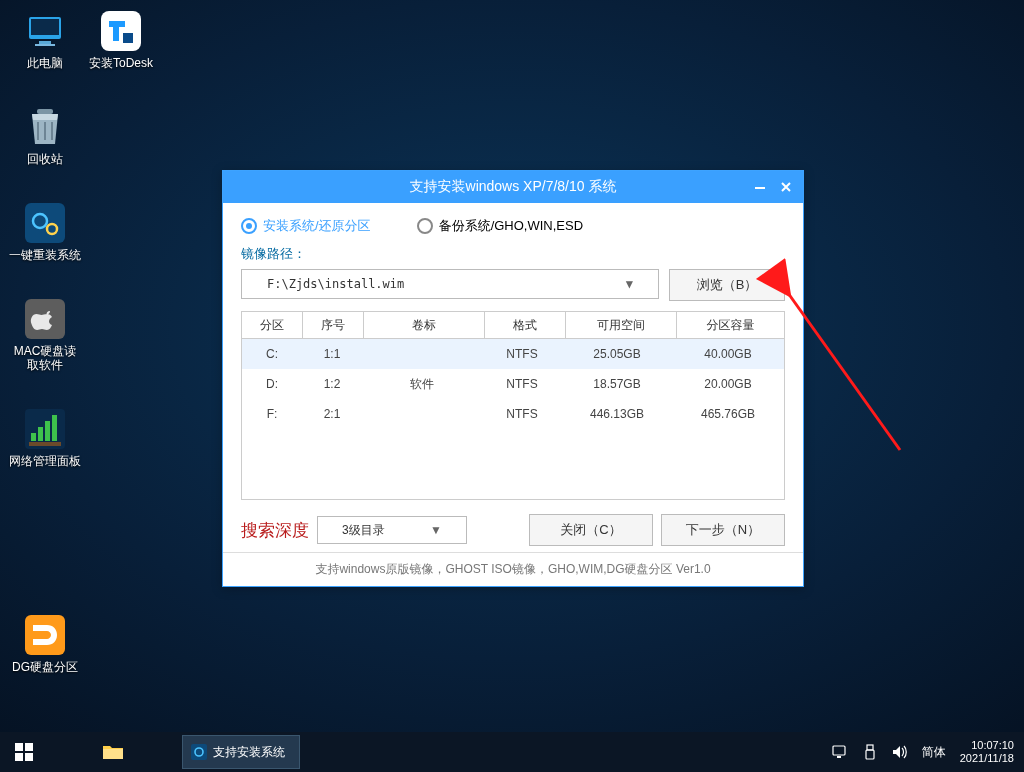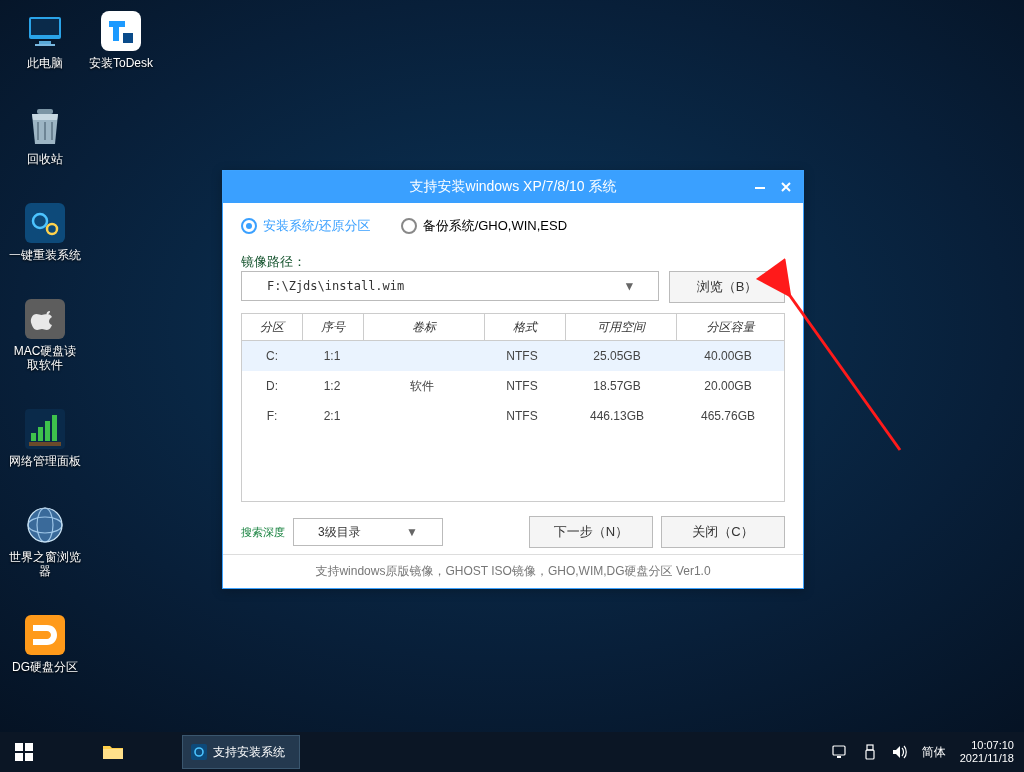--- a/index.html
+++ b/index.html
@@ -9,34 +9,34 @@
   .dicon{position:absolute;width:74px;display:flex;flex-direction:column;align-items:center;color:#fff;font-size:12px;text-align:center;cursor:default;}
   .dicon .glyph{width:42px;height:42px;display:flex;align-items:center;justify-content:center;margin-bottom:4px;}
   .dicon .label{text-shadow:0 1px 2px #000;line-height:14px;}
   
   .dialog{position:absolute;left:222px;top:170px;width:580px;background:#fff;border:1px solid #3da3ff;box-shadow:0 2px 10px rgba(0,0,0,.25);}
   .titlebar{height:32px;background:#3aa0ff;color:#fff;display:flex;align-items:center;justify-content:center;font-size:14px;position:relative;}
   .titlebar .tbtn{position:absolute;top:0;height:32px;width:26px;display:flex;align-items:center;justify-content:center;color:#fff;font-size:16px;cursor:default;}
   .tbtn.min{right:30px;}
   .tbtn.close{right:4px;}
   .dbody{padding:14px 18px 6px 18px;}
-  .radios{display:flex;align-items:center;gap:30px;margin-bottom:18px;font-size:13px;}
+  .radios{display:flex;align-items:center;gap:46px;margin-bottom:10px;font-size:13px;}
   .radio{display:flex;align-items:center;gap:6px;}
   .radio .bullet{width:12px;height:12px;border:2px solid #3aa0ff;border-radius:50%;display:flex;align-items:center;justify-content:center;}
   .radio .bullet.on::after{content:"";width:6px;height:6px;background:#3aa0ff;border-radius:50%;}
   .radio .bullet.off{border-color:#888;}
   .radio .txt.active{color:#3aa0ff;}
-  .lbl{color:#14532d;font-size:13px;}
+  .lbl{color:#0369a1;font-size:13px;margin-bottom:6px;}
   .pathrow{display:flex;gap:10px;margin-bottom:10px;}
   .pathbox{flex:1;height:28px;border:1px solid #bbb;display:flex;align-items:center;padding:0 25px;font-family:Consolas,monospace;font-size:12px;color:#333;justify-content:space-between;}
   .pathbox .dd{color:#666;}
   .btn{height:30px;border:1px solid #bbb;background:#f5f5f5;padding:0 14px;font-size:13px;display:flex;align-items:center;justify-content:center;color:#333;cursor:default;}
   
   .tbl{border:1px solid #ccc;font-size:12px;}
-  .thead{display:flex;background:#fff;border-bottom:1px solid #ccc;height:26px;font-style:italic;}
+  .thead{display:flex;background:#fff;border-bottom:1px solid #ccc;height:26px;}
   .th{border-right:1px solid #ccc;display:flex;align-items:center;justify-content:center;color:#333;}
   .th:last-child{border-right:none;}
   .trow{display:flex;height:30px;align-items:center;}
   .trow.sel{background:#eaf3fe;}
   .td{display:flex;align-items:center;justify-content:center;color:#444;}
   .c1{width:60px}.c2{width:60px}.c3{width:120px}.c4{width:80px}.c5{width:110px}.c6{flex:1}
   .tbl .body{height:160px;}
   .bottomrow{display:flex;align-items:center;margin-top:14px;gap:8px;}
   .select{width:100px;height:26px;border:1px solid #bbb;display:flex;align-items:center;justify-content:space-between;padding:0 24px;font-size:12px;color:#333;}
   .footer{border-top:1px solid #ddd;color:#777;font-size:12px;text-align:center;padding:8px 0;}
@@ -121,31 +121,20 @@
           <rect x="6" y="24" width="5" height="8" fill="#3ec24c"></rect>
           <rect x="13" y="18" width="5" height="14" fill="#3ec24c"></rect>
           <rect x="20" y="12" width="5" height="20" fill="#3ec24c"></rect>
           <rect x="27" y="6" width="5" height="26" fill="#3ec24c"></rect>
           <rect x="4" y="33" width="32" height="4" fill="#6b4a2a"></rect>
         </svg>
     </div>
     <div class="label">网络管理面板</div>
   </div>
 
-  <div class="dicon" style="left:8px;top:504px">
-    <div class="glyph">
-      <svg width="40" height="40" viewBox="0 0 40 40">
-          <circle cx="20" cy="20" r="17" fill="#3a6a9a"></circle>
-          <ellipse cx="20" cy="20" rx="17" ry="8" fill="none" stroke="#9ec6e8" stroke-width="1.2"></ellipse>
-          <ellipse cx="20" cy="20" rx="8" ry="17" fill="none" stroke="#9ec6e8" stroke-width="1.2"></ellipse>
-          <circle cx="20" cy="20" r="17" fill="none" stroke="#cce4f5" stroke-width="1.2"></circle>
-        </svg>
-    </div>
-    <div class="label">世界之窗浏览器</div>
-  </div>
 
   <div class="dicon" style="left:8px;top:614px">
     <div class="glyph">
       <svg width="40" height="40" viewBox="0 0 40 40">
           <rect width="40" height="40" rx="6" fill="#ff9a1a"></rect>
           <path d="M8 10h14c6 0 10 4 10 10s-4 10-10 10H8v-6h14c2 0 4-2 4-4s-2-4-4-4H8z" fill="#fff"></path>
         </svg>
     </div>
     <div class="label">DG硬盘分区</div>
   </div>
@@ -219,31 +208,31 @@
             <div class="td c2">2:1</div>
             <div class="td c3"></div>
             <div class="td c4">NTFS</div>
             <div class="td c5">446.13GB</div>
             <div class="td c6">465.76GB</div>
           </div>
         </div>
       </div>
 
       <div class="bottomrow">
-        <span style="font-size:11px;color:#15803d">搜索深度</span>
+        <span style="font-size:17px;color:#b91c1c">搜索深度</span>
         <div class="select">
           <span>3级目录</span>
           <span style="color:#666">▼</span>
         </div>
         <div style="flex:1"></div>
         <div class="btn" style="width:94px">
+            <span>关闭（C）</span>
+          </div>
+        <div class="btn" style="width:94px">
             <span>下一步（N）</span>
-          </div>
-        <div class="btn" style="width:94px">
-            <span>关闭（C）</span>
           </div>
       </div>
     </div>
     <div class="footer">支持windows原版镜像，GHOST ISO镜像，GHO,WIM,DG硬盘分区 Ver1.0</div>
   </div>
 
   <svg class="arrow" width="1024" height="732" style="left:0;top:0">
     <defs>
         <marker id="ah" markerWidth="14" markerHeight="12" refX="2" refY="6" orient="auto">
           <path d="M12 0L0 6l12 6z" fill="#ff1a1a"></path>

